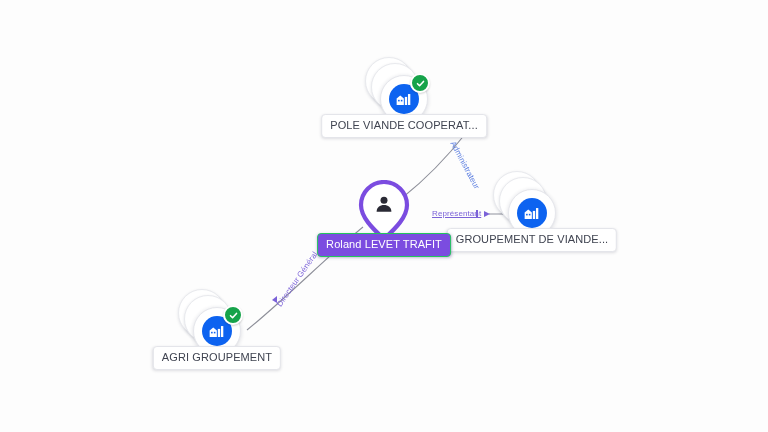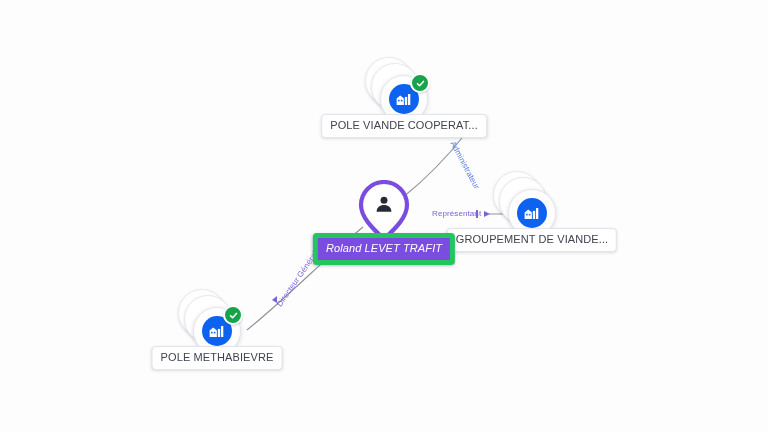--- a/index.html
+++ b/index.html
@@ -130,24 +130,23 @@
   }
   .node-label.org {
     background: #ffffff;
     color: #3f4350;
     border: 1px solid #e4e5ea;
     box-shadow: 0 1px 3px rgba(25,30,60,.14);
   }
   .node-label.person {
     background: #7b4ce0;
     color: #ffffff;
-    border: 5px solid #22c55e;
+    border: 1px solid #22c55e;
     box-shadow: 0 1px 3px rgba(60,30,120,.3);
     font-size: 11px;
-    font-style: italic;
   }
 
   
   .edge-label {
     position: absolute;
     white-space: nowrap;
     font-size: 8px;
     line-height: 1;
     letter-spacing: .1px;
     transform-origin: 0 50%;
@@ -175,21 +174,21 @@
     <path d="M 363 227 C 330 254 282 302 247 330" fill="none" stroke="#8d8f99" stroke-width="1.1"></path>
 
     <path d="M 484 211 L 490 214 L 484 217 z" fill="#7b62d8"></path>
     <path d="M 476 210 L 478 210 L 478 218 L 476 218 z" fill="#7b62d8"></path>
     <path d="M 466 128 L 471 133 L 464 134 z" fill="#5a7de0"></path>
     <path d="M 272 300 L 277 296 L 277 303 z" fill="#7b62d8"></path>
   </svg>
 
   <div class="edge-label blue" style="left:452px; top:138px; transform: rotate(62deg);">Administrateur</div>
 
-  <div class="edge-label purple" style="left:432px; top:210px;">Représentant</div>
+  <div class="edge-label purple" style="left:432px; top:210px;text-decoration:underline;">Représentant</div>
 
   <div class="edge-label purple" style="left:279px; top:302px; transform: rotate(-55deg);">Directeur Général</div>
 
   <div class="node" style="left:404px; top:99px;">
     <div class="node-stack">
       <div class="stack-back b1"></div>
       <div class="stack-back b2"></div>
       <div class="org-disc">
         <div class="org-inner">
           <svg width="18" height="18" viewBox="0 0 24 24" fill="#ffffff">
@@ -244,21 +243,21 @@
           </svg>
         </div>
         <div class="verified-badge">
           <svg width="9" height="9" viewBox="0 0 24 24" fill="none" stroke="#ffffff" stroke-width="4.2" stroke-linecap="round" stroke-linejoin="round">
             <path d="M4 12.5 L9.5 18 L20 6.5"></path>
           </svg>
         </div>
       </div>
     </div>
   </div>
-  <div class="node-label org" style="left:217px; top:346px;">POLE METHABIEVRE</div>
+  <div class="node-label org" style="left:217px; top:346px;">AGRI GROUPEMENT</div>
 
   <div class="node" style="left:384px; top:211px;">
     <div class="pin-wrap">
       <div class="pin-halo"></div>
       <div class="pin-body">
         <svg class="pin-svg" width="52" height="62" viewBox="0 0 52 62">
           <path d="M26 2
                    C 13.3 2 3 12.3 3 25
                    C 3 37 14 48 26 59
                    C 38 48 49 37 49 25

